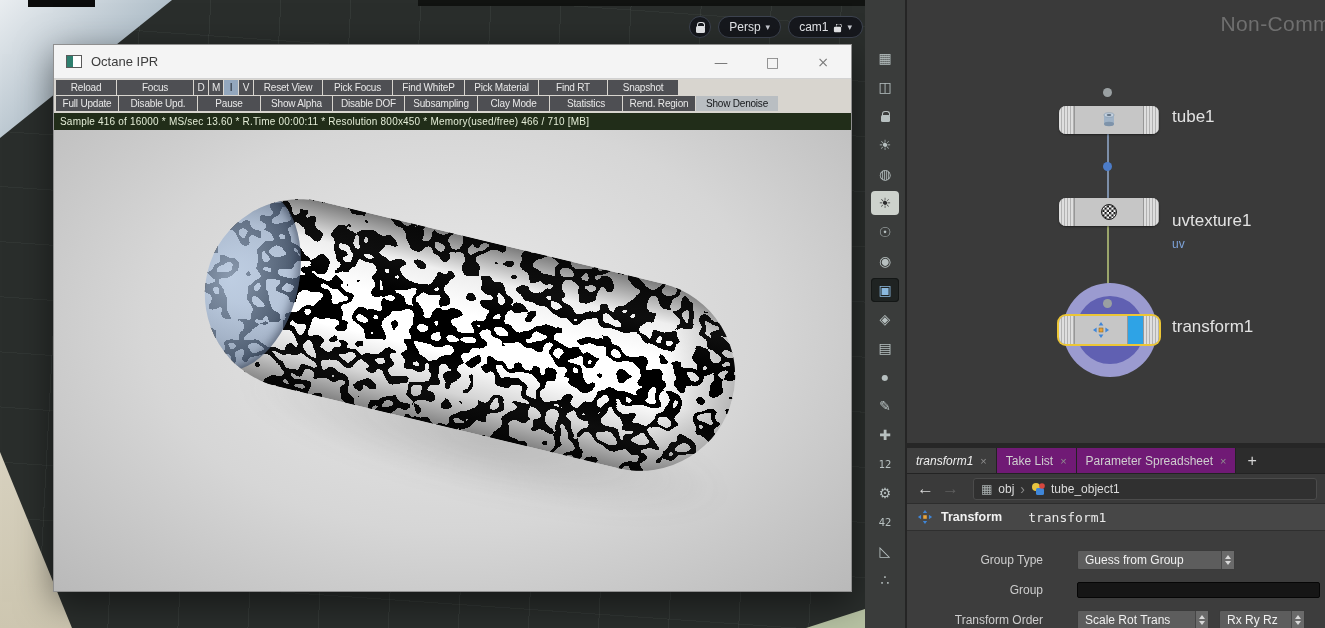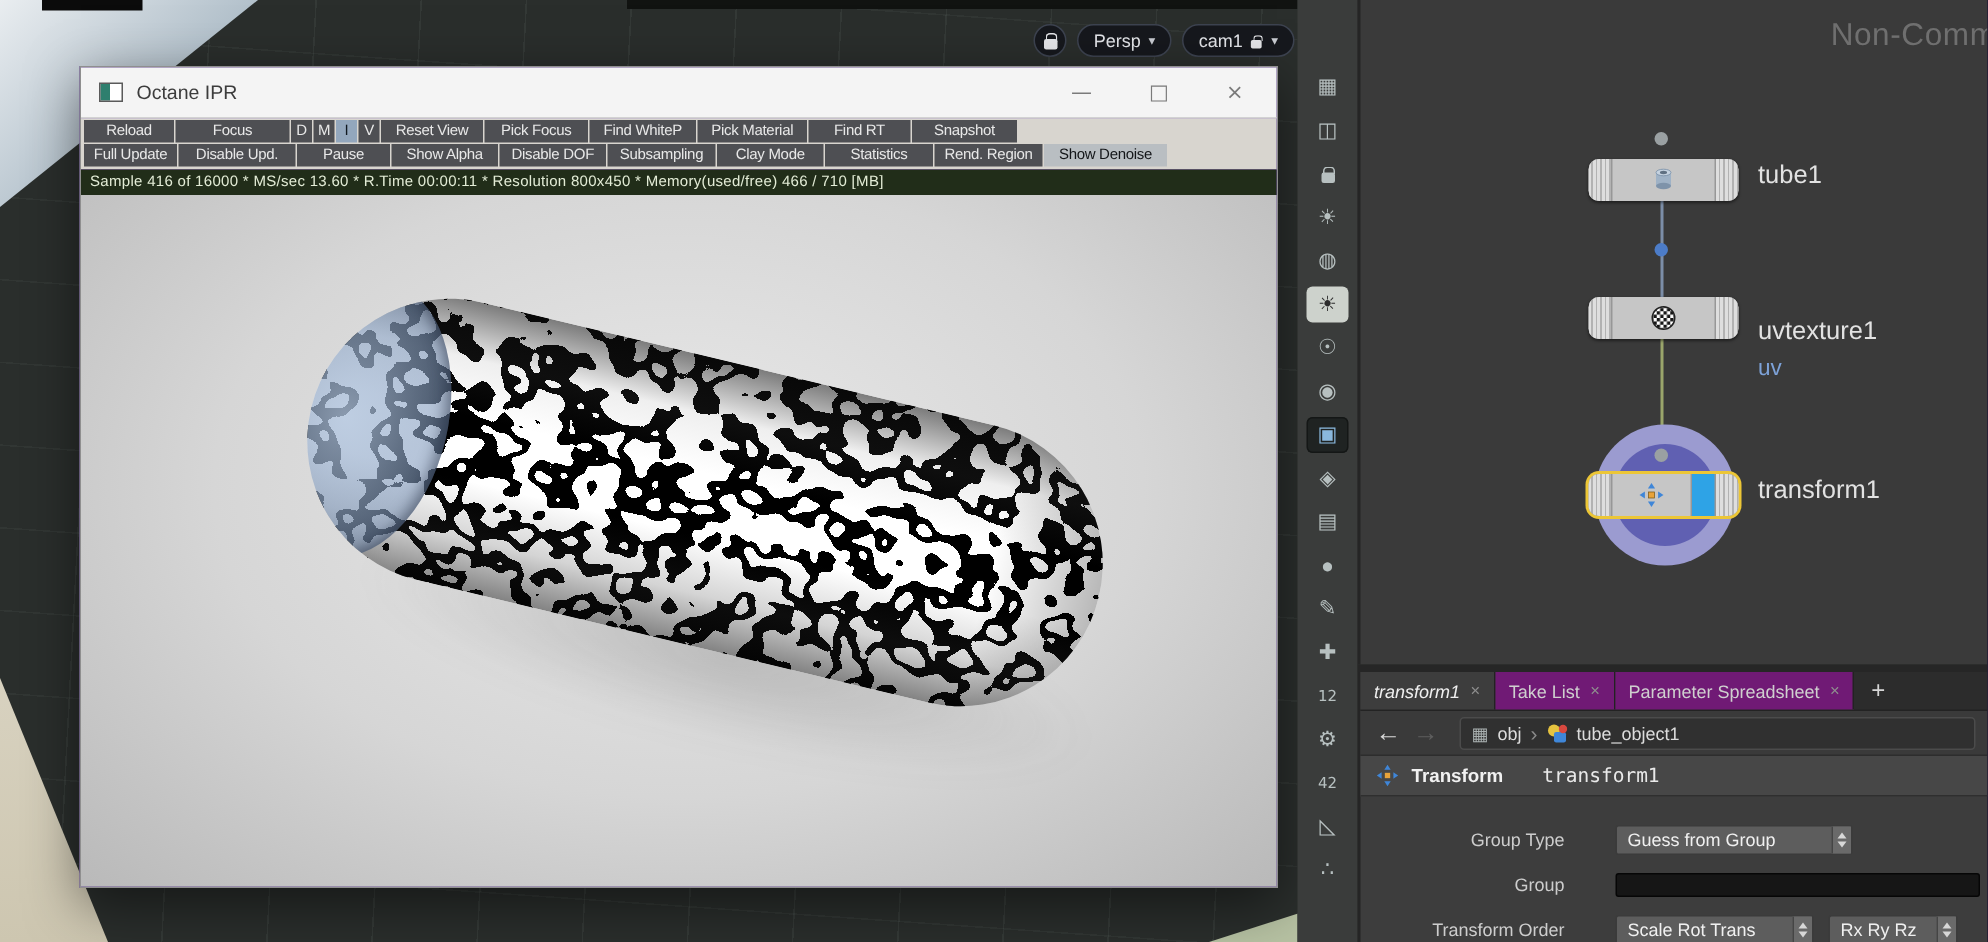--- a/index.html
+++ b/index.html
@@ -85,21 +85,21 @@
   .ring-i { position:absolute; left:169px; top:296px; width:68px; height:68px; border-radius:50%; background:#6060b2; }
   .hnode { position:absolute; left:152px; width:100px; height:28px; border-radius:7px; background:#cbcbcb;
            box-shadow:inset 0 0 0 1px #8c8c8c, 0 1px 2px rgba(0,0,0,.45); display:flex; overflow:hidden; }
   .n-tube { top:106px; } .n-uv { top:198px; } .n-xform { top:316px; box-shadow:0 0 0 2px #ecc636, inset 0 0 0 1px #8c8c8c; }
   .hflange { width:15px; background:repeating-linear-gradient(90deg,#dedede 0 2px,#b2b2b2 2px 3px); flex:none; }
   .hmid { flex:1; display:flex; align-items:center; justify-content:center; background:#c6c6c6;
           border-left:1px solid #979797; border-right:1px solid #979797; }
   .hblue { width:16px; flex:none; background:#2ea3e6; border-right:1px solid #979797; }
   .nlabel { position:absolute; left:265px; color:#e2e2e2; font-size:17px; }
   .lt { top:107px; } .lu { top:199px;margin-top:12px; } .lx { top:317px; }
-  .uvlabel { position:absolute; left:265px; top:237px; color:#7da2d8; font-size:15px; }
+  .uvlabel { position:absolute; left:265px; top:237px; color:#7da2d8; font-size:12px; }
 
   
   .splitter { position:absolute; left:905px; top:443px; width:420px; height:5px; background:#262626; }
   .parampane { position:absolute; left:905px; top:448px; width:420px; height:190px; background:#3d3d3d; border-left:2px solid #252525; }
   .ptabs { height:26px; background:#2c2c2c; display:flex; align-items:stretch; border-bottom:1px solid #232323; }
   .ptab { display:flex; align-items:center; padding:0 9px; border-right:1px solid #222; color:#cfcfcf; font-size:12px; background:#701a75; }
   .ptab.active { background:#3d3d3d; color:#efefef; font-style:italic; }
   .tclose { margin-left:7px; color:#8f8f8f; font-size:11px; font-style:normal; }
   .ptab.plus { background:transparent; border-right:none; font-size:16px; color:#d6d6d6; padding:0 11px; }
   .pnav { height:30px; background:#3a3a3a; display:flex; align-items:center; padding:0 6px; border-bottom:1px solid #2d2d2d; }

